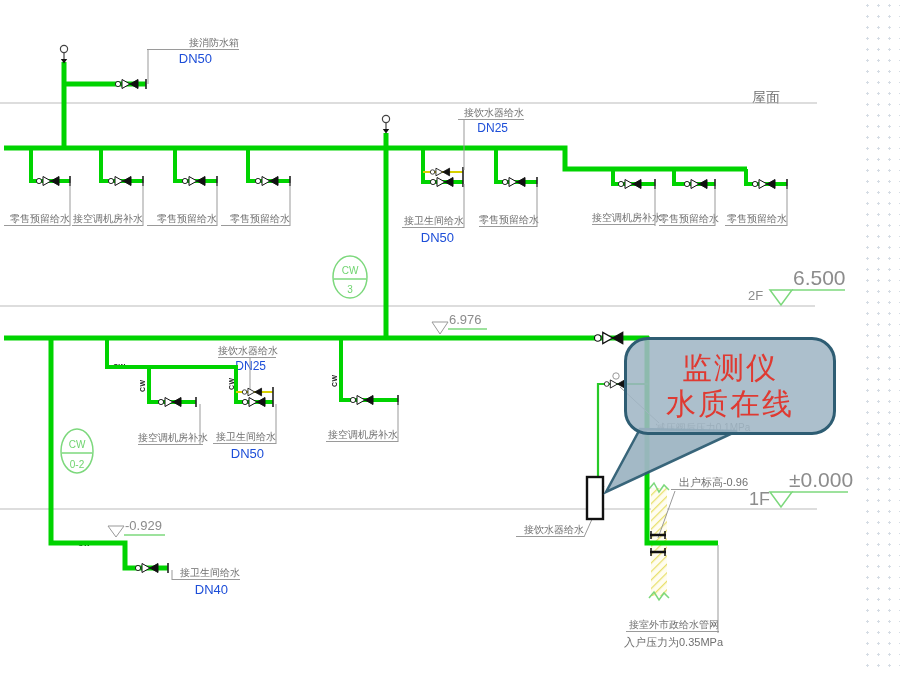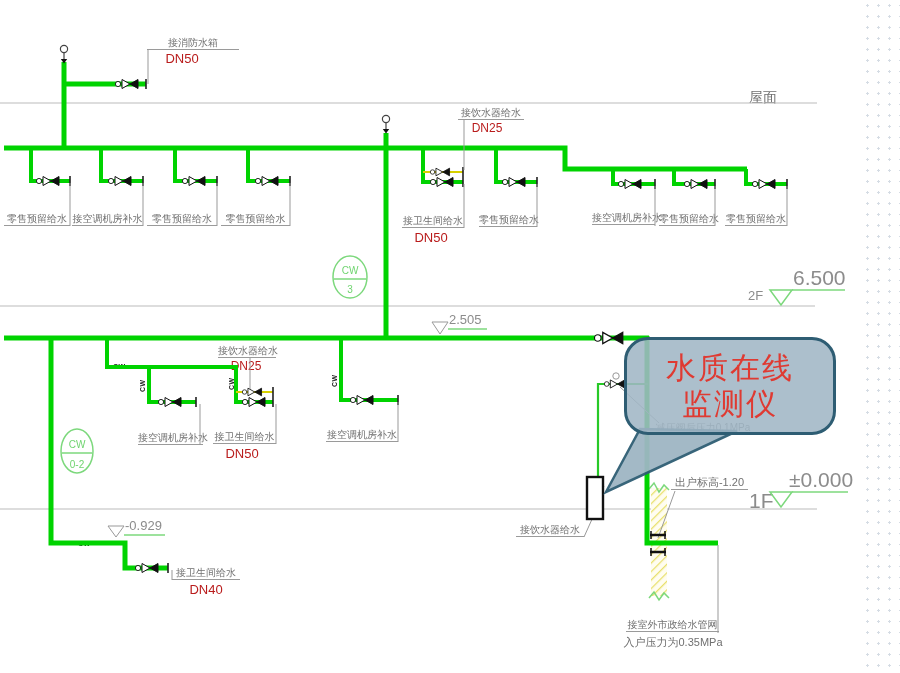--- a/index.html
+++ b/index.html
@@ -11,24 +11,24 @@
   svg{position:absolute;left:0;top:0;}
   .pm{stroke:#00d300;stroke-width:5;fill:none}
   .pb{stroke:#00d300;stroke-width:4;fill:none}
   .pt{stroke:#27c927;stroke-width:2.2;fill:none}
   .py{stroke:#d8d000;stroke-width:2;fill:none}
   .fl{stroke:#bcbcbc;stroke-width:1.2}
   .ld{stroke:#999;stroke-width:1;fill:none}
   .tk{stroke:#222;stroke-width:1.6;fill:none}
   .ge{stroke:#7cd87c;stroke-width:1.5;fill:none}
   .ct{fill:#6fd46f;font-size:10px;text-anchor:middle;font-family:"Liberation Sans",sans-serif}
-  .lbl{position:absolute;font-size:10px;color:#707070;text-align:center;line-height:1.3;
+  .lbl{position:absolute;font-size:10px;color:#707070;text-align:right;line-height:1.3;
        border-bottom:1px solid #9a9a9a;white-space:nowrap;}
   .nu{border-bottom:none}
-  .dn{font-size:13px;color:#b91c1c}
+  .dn{font-size:13px;color:#1d4ed8}
   .elev{position:absolute;color:#8c8c8c;font-size:13px;white-space:nowrap}
   .big{font-size:21px}
   .cwtag{position:absolute;font-size:7px;font-weight:bold;color:#222;letter-spacing:.5px;line-height:1}
   .vert{transform:rotate(-90deg);transform-origin:left top}
   #callout-bubble{position:absolute;left:624px;top:337px;width:206px;height:92px;
       border:3px solid #2e5d73;border-radius:24px;background:rgba(160,182,197,.88);
       display:flex;flex-direction:column;align-items:center;justify-content:center;
       color:#df3a32;font-size:30px;line-height:1.2;letter-spacing:2px;z-index:6;}
   #callout-tail{z-index:5}
   .lyr{z-index:2}
@@ -177,41 +177,41 @@
 
   <div class="lbl" style="left:138px;top:431px;width:65px">接空调机房补水</div>
   <div class="lbl" style="left:218px;top:344px;width:58px">接饮水器给水</div>
   <div class="lbl nu dn" style="left:226px;top:359px;width:40px;font-size:12px">DN25</div>
   <div class="lbl" style="left:213px;top:430px;width:63px">接卫生间给水</div>
   <div class="lbl nu dn" style="left:220px;top:446px;width:44px">DN50</div>
   <div class="lbl" style="left:326px;top:428px;width:72px">接空调机房补水</div>
 
   <div class="lbl nu" style="left:654px;top:421px;width:98px;text-align:center">减压阀后压力0.1MPa</div>
   <div class="lbl" style="left:516px;top:523px;width:68px">接饮水器给水</div>
-  <div class="lbl" style="left:671px;top:475px;width:77px;font-size:11px">出户标高-1.20</div>
+  <div class="lbl" style="left:671px;top:475px;width:77px;font-size:11px">出户标高-0.96</div>
 
   <div class="lbl" style="left:172px;top:566px;width:68px">接卫生间给水</div>
   <div class="lbl nu dn" style="left:184px;top:582px;width:44px">DN40</div>
   <div class="lbl" style="left:626px;top:618px;width:93px">接室外市政给水管网</div>
   <div class="lbl nu" style="left:623px;top:635px;width:100px;font-size:11px">入户压力为0.35MPa</div>
 
-  <div class="elev" style="left:449px;top:312px">2.505</div>
+  <div class="elev" style="left:449px;top:312px">6.976</div>
   <div class="elev" style="left:125px;top:518px">-0.929</div>
   <div class="elev" style="left:748px;top:288px;font-size:13px">2F</div>
   <div class="elev big" style="left:793px;top:266px">6.500</div>
-  <div class="elev" style="left:749px;top:489px;font-size:21px">1F</div>
+  <div class="elev" style="left:749px;top:489px;font-size:18px">1F</div>
   <div class="elev big" style="left:789px;top:468px">±0.000</div>
 
   <div class="cwtag" style="left:484px;top:334px;color:#fff">CW</div>
   <div class="cwtag" style="left:113px;top:363px">CW</div>
   <div class="cwtag" style="left:78px;top:540px">CW</div>
   <div class="cwtag vert" style="left:139px;top:392px">CW</div>
   <div class="cwtag vert" style="left:228px;top:390px">CW</div>
   <div class="cwtag vert" style="left:331px;top:387px">CW</div>
 
   <svg id="callout-tail" width="900" height="673">
     <polygon points="640,429 737,431 606,492" fill="#9fb6c4" stroke="#2e5d73" stroke-width="2.5" opacity="0.95"></polygon>
   </svg>
   <div id="callout-bubble">
+    <div>监测仪</div>
     <div>水质在线</div>
-    <div>监测仪</div>
   </div>
 </div>
 
 </body></html>

